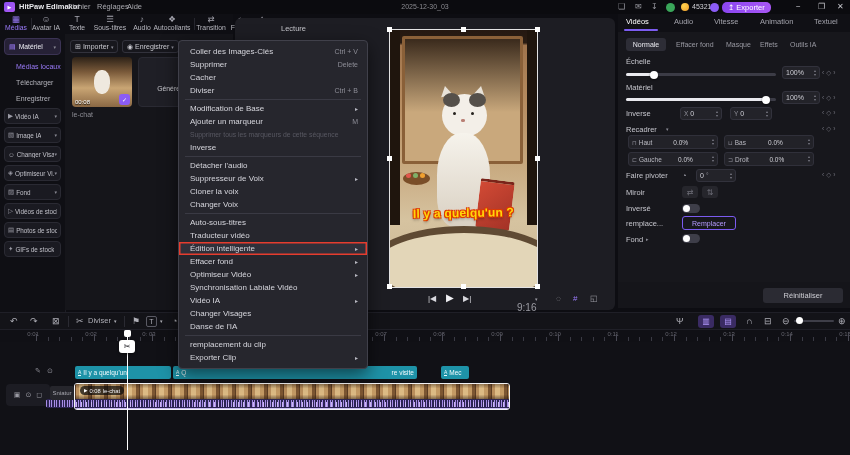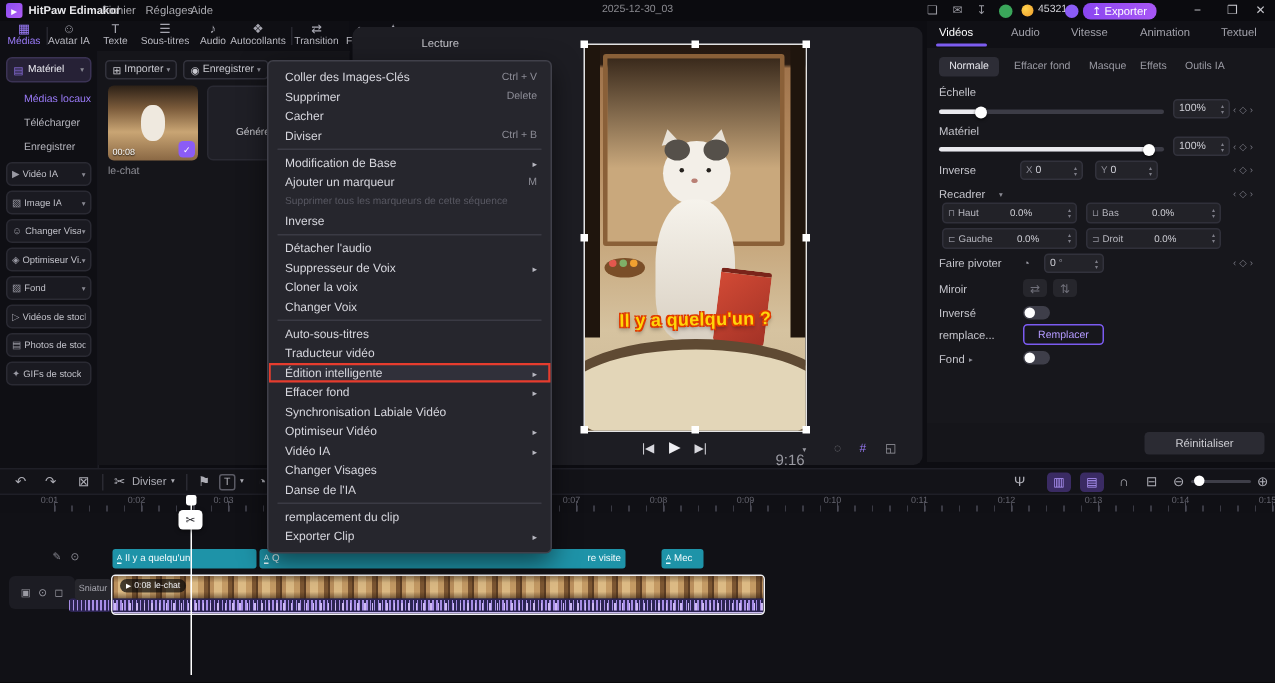--- a/index.html
+++ b/index.html
@@ -654,27 +654,27 @@
       </div>
       <div class="cm-item hl">
         <span class="cm-lab">Édition intelligente</span>
         <span class="ar">▸</span>
       </div>
       <div class="cm-item">
         <span class="cm-lab">Effacer fond</span>
         <span class="ar">▸</span>
       </div>
       <div class="cm-item">
-        <span class="cm-lab">Synchronisation Labiale Vidéo</span>
-      </div>
-      <div class="cm-item">
         <span class="cm-lab">Optimiseur Vidéo</span>
         <span class="ar">▸</span>
       </div>
       <div class="cm-item">
+        <span class="cm-lab">Synchronisation Labiale Vidéo</span>
+      </div>
+      <div class="cm-item">
         <span class="cm-lab">Vidéo IA</span>
         <span class="ar">▸</span>
       </div>
       <div class="cm-item">
         <span class="cm-lab">Changer Visages</span>
       </div>
       <div class="cm-item">
         <span class="cm-lab">Danse de l'IA</span>
       </div>
       <div class="cm-sep"></div>

